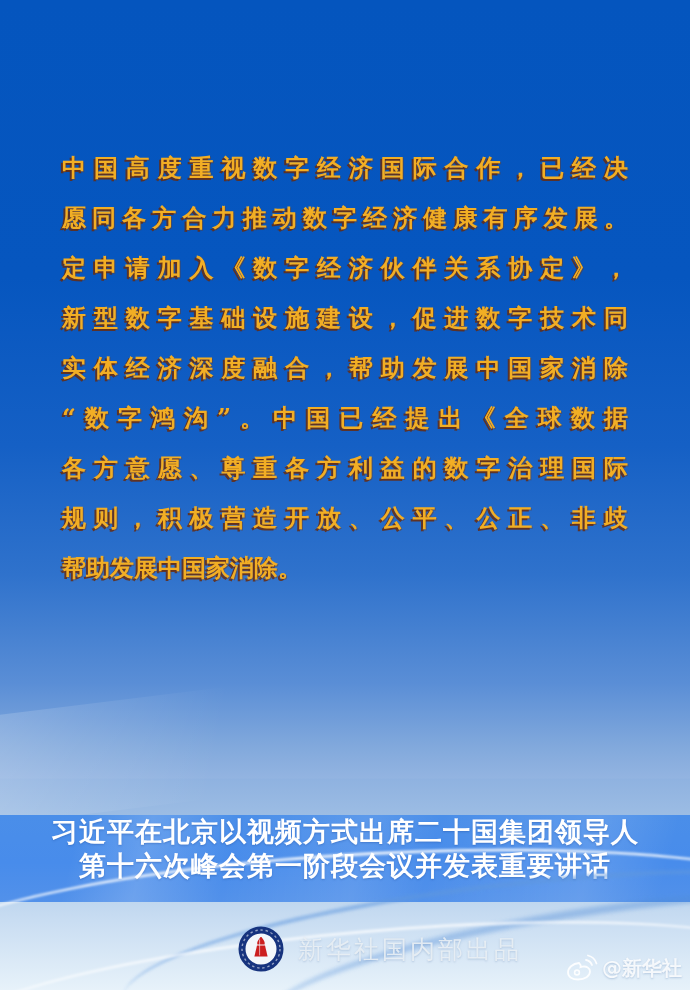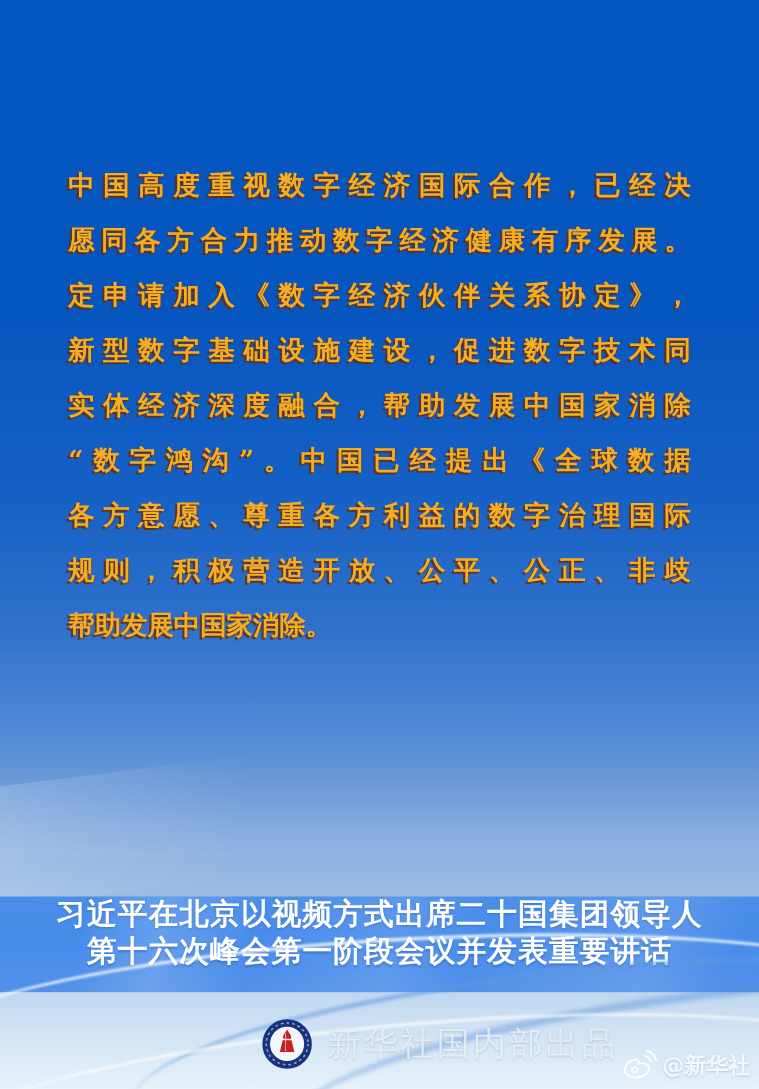--- a/index.html
+++ b/index.html
@@ -163,21 +163,21 @@
     align-items: center;
     gap: 14px;
   }
   .xinhua-logo {
     width: 46px;
     height: 46px;
     flex: 0 0 auto;
   }
   .publisher {
     color: rgba(235, 240, 245, 0.88);
-    font-size: 30px;
+    font-size: 25px;
     letter-spacing: 3px;
     text-shadow: 0 1px 2px rgba(120, 150, 190, 0.4);
     white-space: nowrap;
   }
 
   
   .watermark {
     position: absolute;
     right: 8px;
     bottom: 8px;

